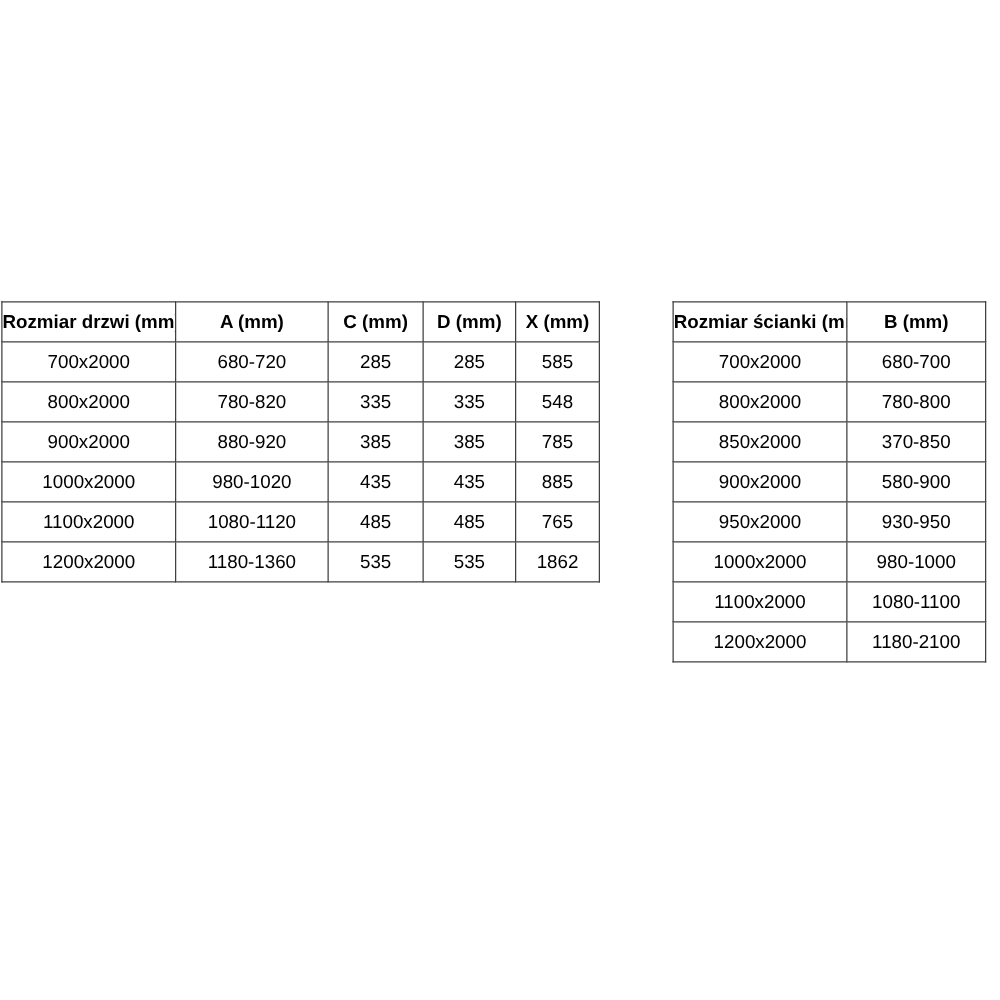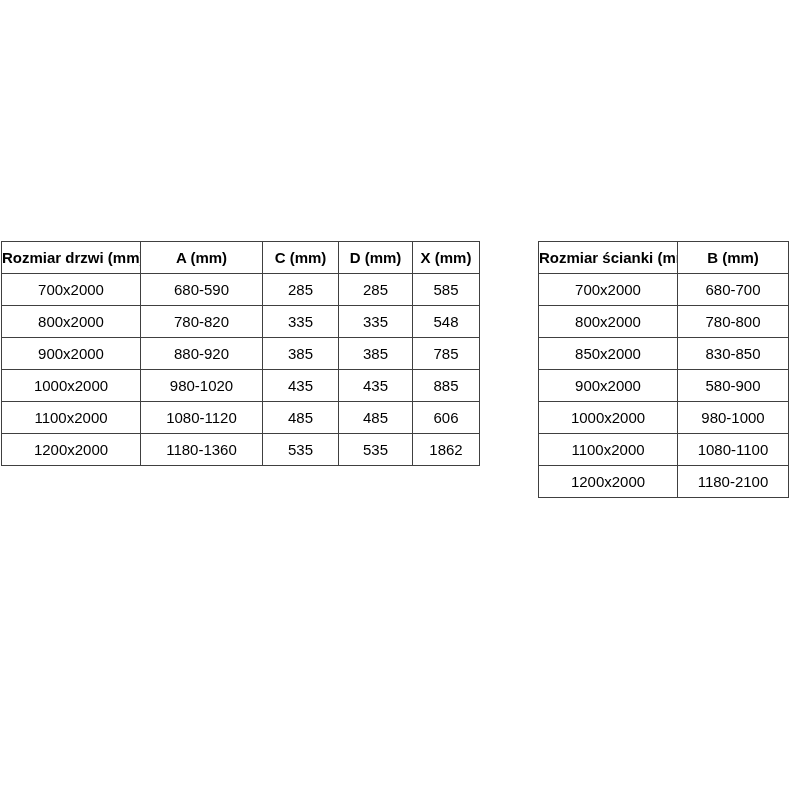--- a/index.html
+++ b/index.html
@@ -65,21 +65,21 @@
           <th>Rozmiar drzwi (mm)</th>
           <th>A (mm)</th>
           <th>C (mm)</th>
           <th>D (mm)</th>
           <th>X (mm)</th>
         </tr>
       </thead>
       <tbody>
         <tr>
           <td>700x2000</td>
-          <td>680-590</td>
+          <td>680-720</td>
           <td>285</td>
           <td>285</td>
           <td>585</td>
         </tr>
         <tr>
           <td>800x2000</td>
           <td>780-820</td>
           <td>335</td>
           <td>335</td>
           <td>548</td>
@@ -96,21 +96,21 @@
           <td>980-1020</td>
           <td>435</td>
           <td>435</td>
           <td>885</td>
         </tr>
         <tr>
           <td>1100x2000</td>
           <td>1080-1120</td>
           <td>485</td>
           <td>485</td>
-          <td>606</td>
+          <td>765</td>
         </tr>
         <tr>
           <td>1200x2000</td>
           <td>1180-1360</td>
           <td>535</td>
           <td>535</td>
           <td>1862</td>
         </tr>
       </tbody>
     </table>
@@ -130,25 +130,29 @@
         <tr>
           <td>700x2000</td>
           <td>680-700</td>
         </tr>
         <tr>
           <td>800x2000</td>
           <td>780-800</td>
         </tr>
         <tr>
           <td>850x2000</td>
-          <td>830-850</td>
+          <td>370-850</td>
         </tr>
         <tr>
           <td>900x2000</td>
           <td>580-900</td>
+        </tr>
+        <tr>
+          <td>950x2000</td>
+          <td>930-950</td>
         </tr>
         <tr>
           <td>1000x2000</td>
           <td>980-1000</td>
         </tr>
         <tr>
           <td>1100x2000</td>
           <td>1080-1100</td>
         </tr>
         <tr>

